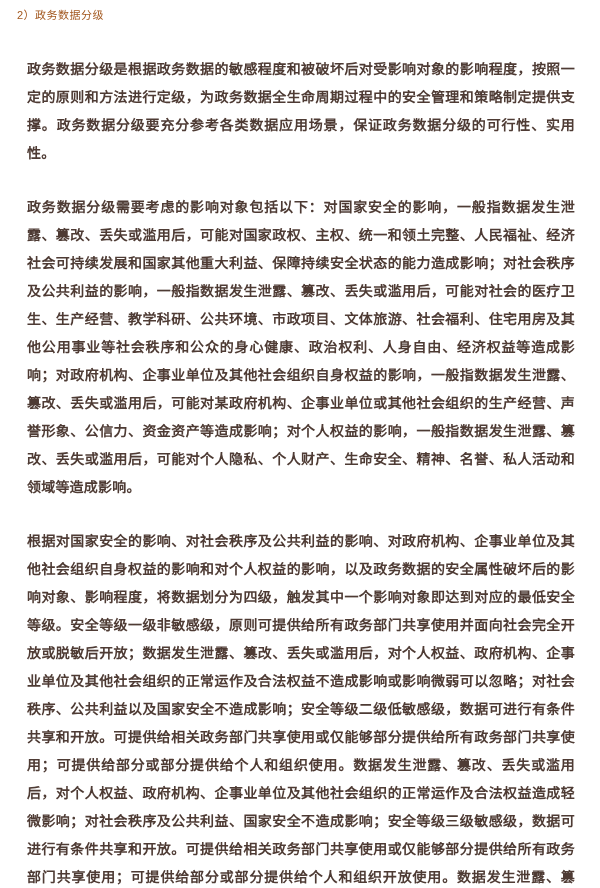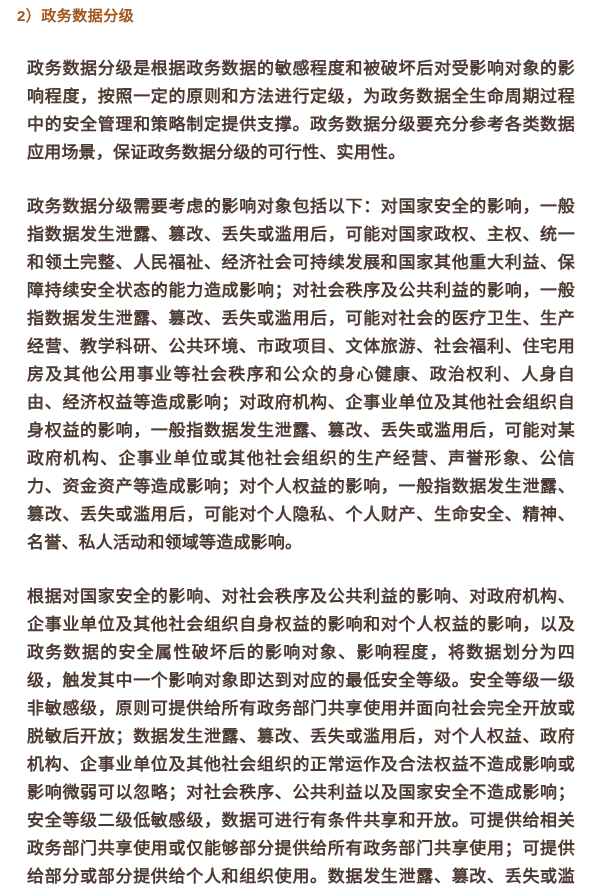--- a/index.html
+++ b/index.html
@@ -18,29 +18,29 @@
     box-sizing:border-box;
     font-family:"Liberation Sans","DejaVu Sans",sans-serif;
   }
   .doc{
     box-sizing:border-box;
     width:600px;
     padding:5px 25px 10px 17px;
   }
   .doc-heading{
     margin:0 0 29px 0;
-    font-size:15px;
-    font-weight:700;
+    font-size:11px;
+    font-weight:400;
     letter-spacing:0.5px;
     color:var(--heading-color);
     line-height:21px;
   }
   .doc-paragraph{
     margin:4px 0 26px 10px;
-    font-size:17px;
+    font-size:14px;
     font-weight:600;
     line-height:28px;
     letter-spacing:0.2px;
     color:var(--body-color);
     text-align:justify;
     text-justify:inter-ideograph;
   }
   .doc-paragraph:last-child{
     margin-bottom:0;
   }

